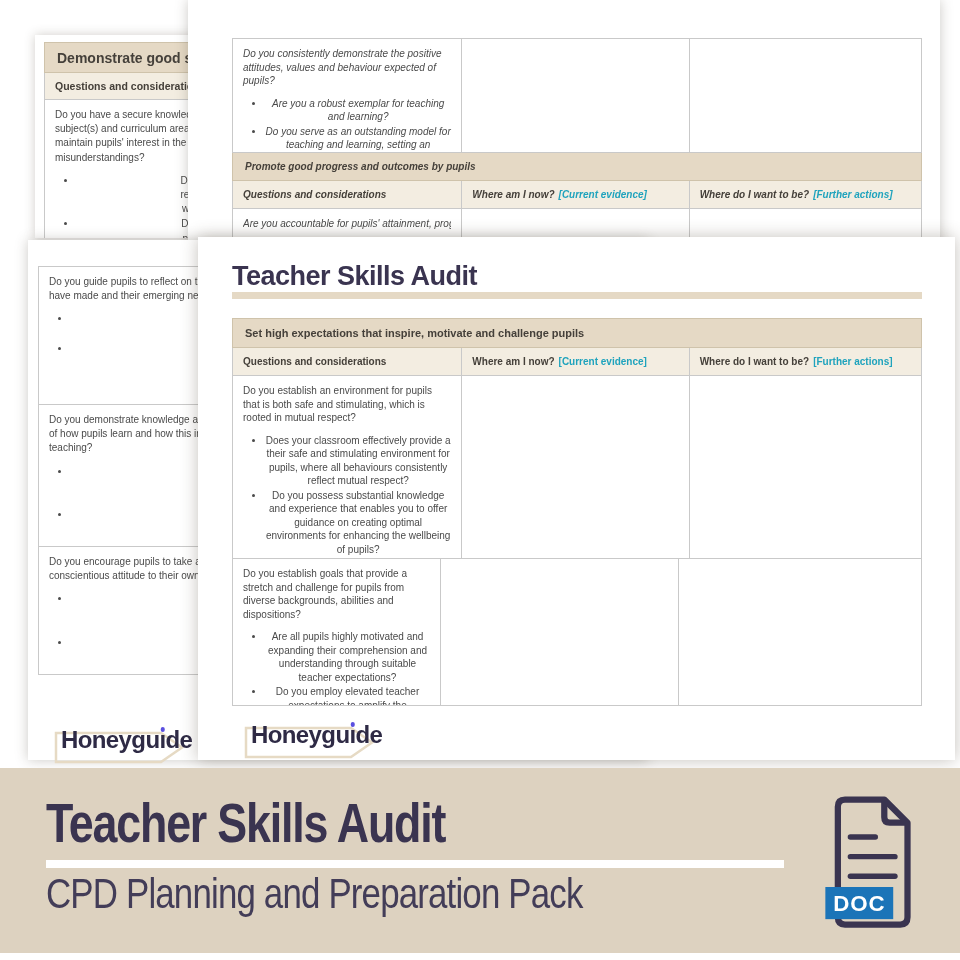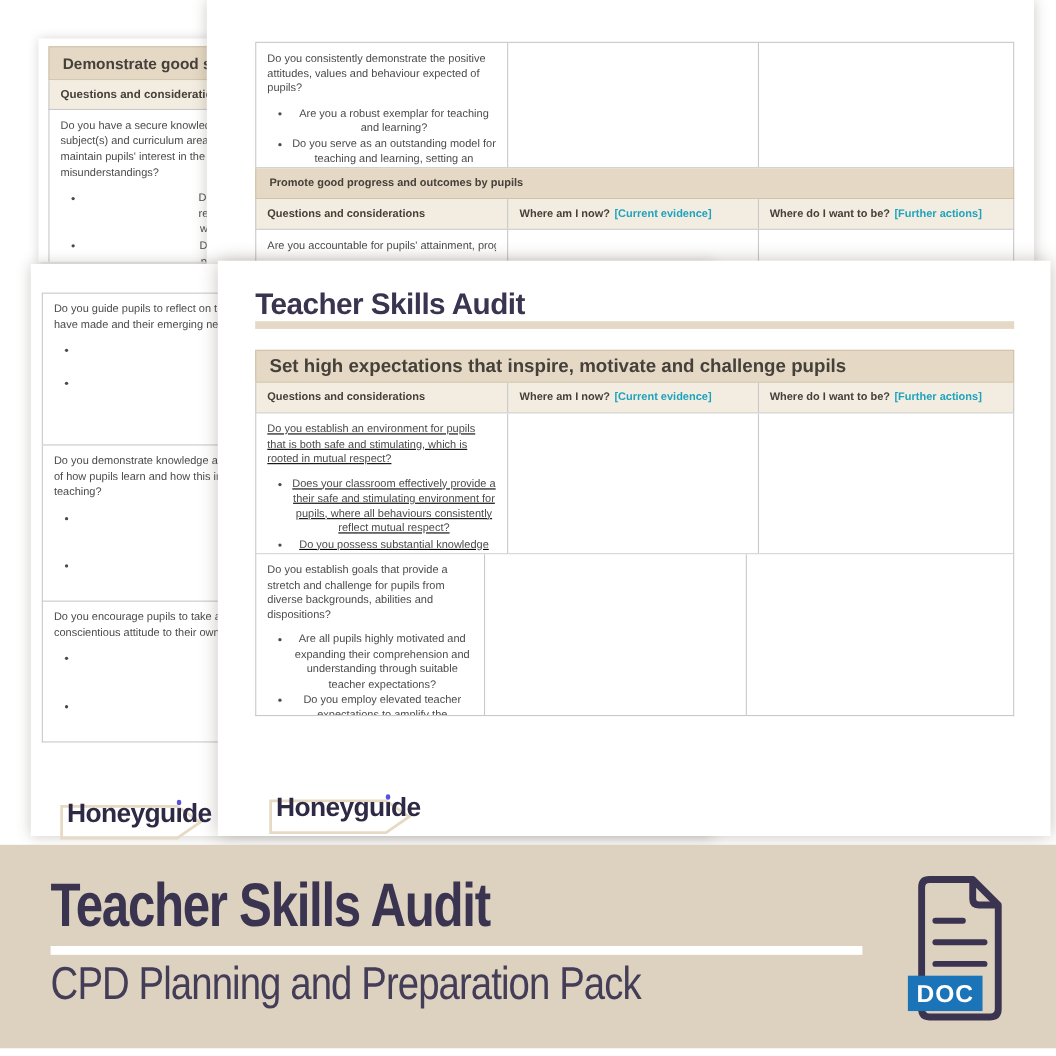--- a/index.html
+++ b/index.html
@@ -29,21 +29,21 @@
 
   
   .page-a{left:35px;top:35px;width:420px;height:203px;overflow:hidden;box-shadow:0 0 10px rgba(70,60,45,.25);}
   .page-a .inner{position:absolute;left:9px;top:7px;width:400px;}
   .page-a .sec-bar{height:31px;font-size:14px;white-space:nowrap;overflow:hidden;}
   .page-a .subhead{background:var(--tan-light);border:1px solid var(--border);border-top:none;font-size:10.5px;font-weight:bold;color:var(--head-ink);padding:7px 10px;white-space:nowrap;overflow:hidden;}
   .page-a .body{border:1px solid var(--border);border-top:none;padding:8px 10px;font-size:10px;line-height:14.2px;color:var(--ink);height:200px;box-sizing:border-box;}
 
   
   .page-b{left:188px;top:0;width:752px;height:248px;box-shadow:0 0 12px rgba(70,60,45,.28);}
-  .page-b .tbl{position:absolute;left:44px;top:38px;width:690px;}
+  .page-b .tbl{position:absolute;left:44px;top:38px;width:690px;font-style:italic;}
   .page-b .trow.first{border-top:1px solid var(--border);}
   .page-b .q{width:230px;}
   .page-b .c2{width:228px;}
   .page-b .c3{width:232px;}
   .page-b .row-q{height:115px;}
   .page-b .sec-bar{height:28px;font-size:10px;border-top:none;}
   .page-b .hrow .hcell:nth-child(1){width:230px;}
   .page-b .hrow .hcell:nth-child(2){width:228px;}
   .page-b .hrow .hcell:nth-child(3){width:232px;}
   .page-b .row-partial{height:45px;}
@@ -52,28 +52,28 @@
   .page-c{left:28px;top:240px;width:620px;height:520px;box-shadow:0 0 12px rgba(70,60,45,.28);}
   .page-c .tbl{position:absolute;left:10px;top:26px;width:580px;}
   .page-c .crow{border:1px solid var(--border);border-top:none;box-sizing:border-box;padding:8px 10px;font-size:10px;line-height:14.2px;color:var(--ink);overflow:hidden;}
   .page-c .crow.first{border-top:1px solid var(--border);}
 
   
   .page-front{left:198px;top:237px;width:757px;height:523px;box-shadow:0 0 16px rgba(70,60,45,.32);}
   .pf-title{position:absolute;left:34px;top:24px;font-size:27px;font-weight:bold;color:var(--navy);letter-spacing:-.5px;}
   .pf-underline{position:absolute;left:34px;top:55px;width:690px;height:7px;background:var(--tan);}
   .pf-tbl{position:absolute;left:34px;top:81px;width:690px;}
-  .pf-tbl .sec-bar{height:30px;font-size:17px;}
+  .pf-tbl .sec-bar{height:30px;font-size:11px;}
   .pf-tbl .hrow .hcell:nth-child(1){width:230px;}
   .pf-tbl .hrow .hcell:nth-child(2){width:228px;}
   .pf-tbl .hrow .hcell:nth-child(3){width:232px;}
   .pf-tbl .q{width:230px;}
   .pf-tbl .c2{width:228px;}
   .pf-tbl .c3{width:232px;}
-  .pf-row1{height:128px;text-decoration:underline;}
+  .pf-row1{height:183px;}
   .pf-row2{height:147px;gap:32px;}
 
   
   .hg-logo{position:absolute;width:132px;height:44px;margin-left:16px;}
   .hg-arrow{position:absolute;left:0;top:0;}
   .hg-text{position:absolute;left:7px;top:6px;font-size:24px;font-weight:bold;color:var(--logo-ink);letter-spacing:-.6px;}
   .hg-i{position:relative;}
   .hg-i .dot{position:absolute;left:50%;transform:translateX(-50%);top:1px;width:4.5px;height:4.5px;border-radius:50%;background:var(--dot);}
   .logo-front{left:30px;top:478px;}
   .logo-c{left:10px;top:480px;}

